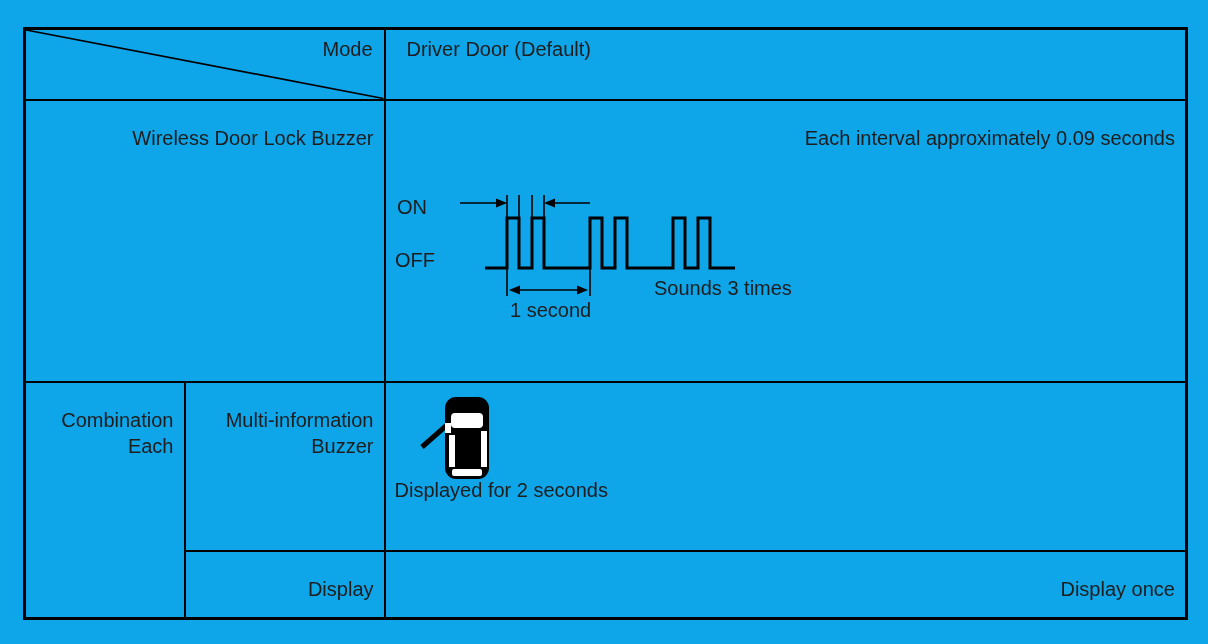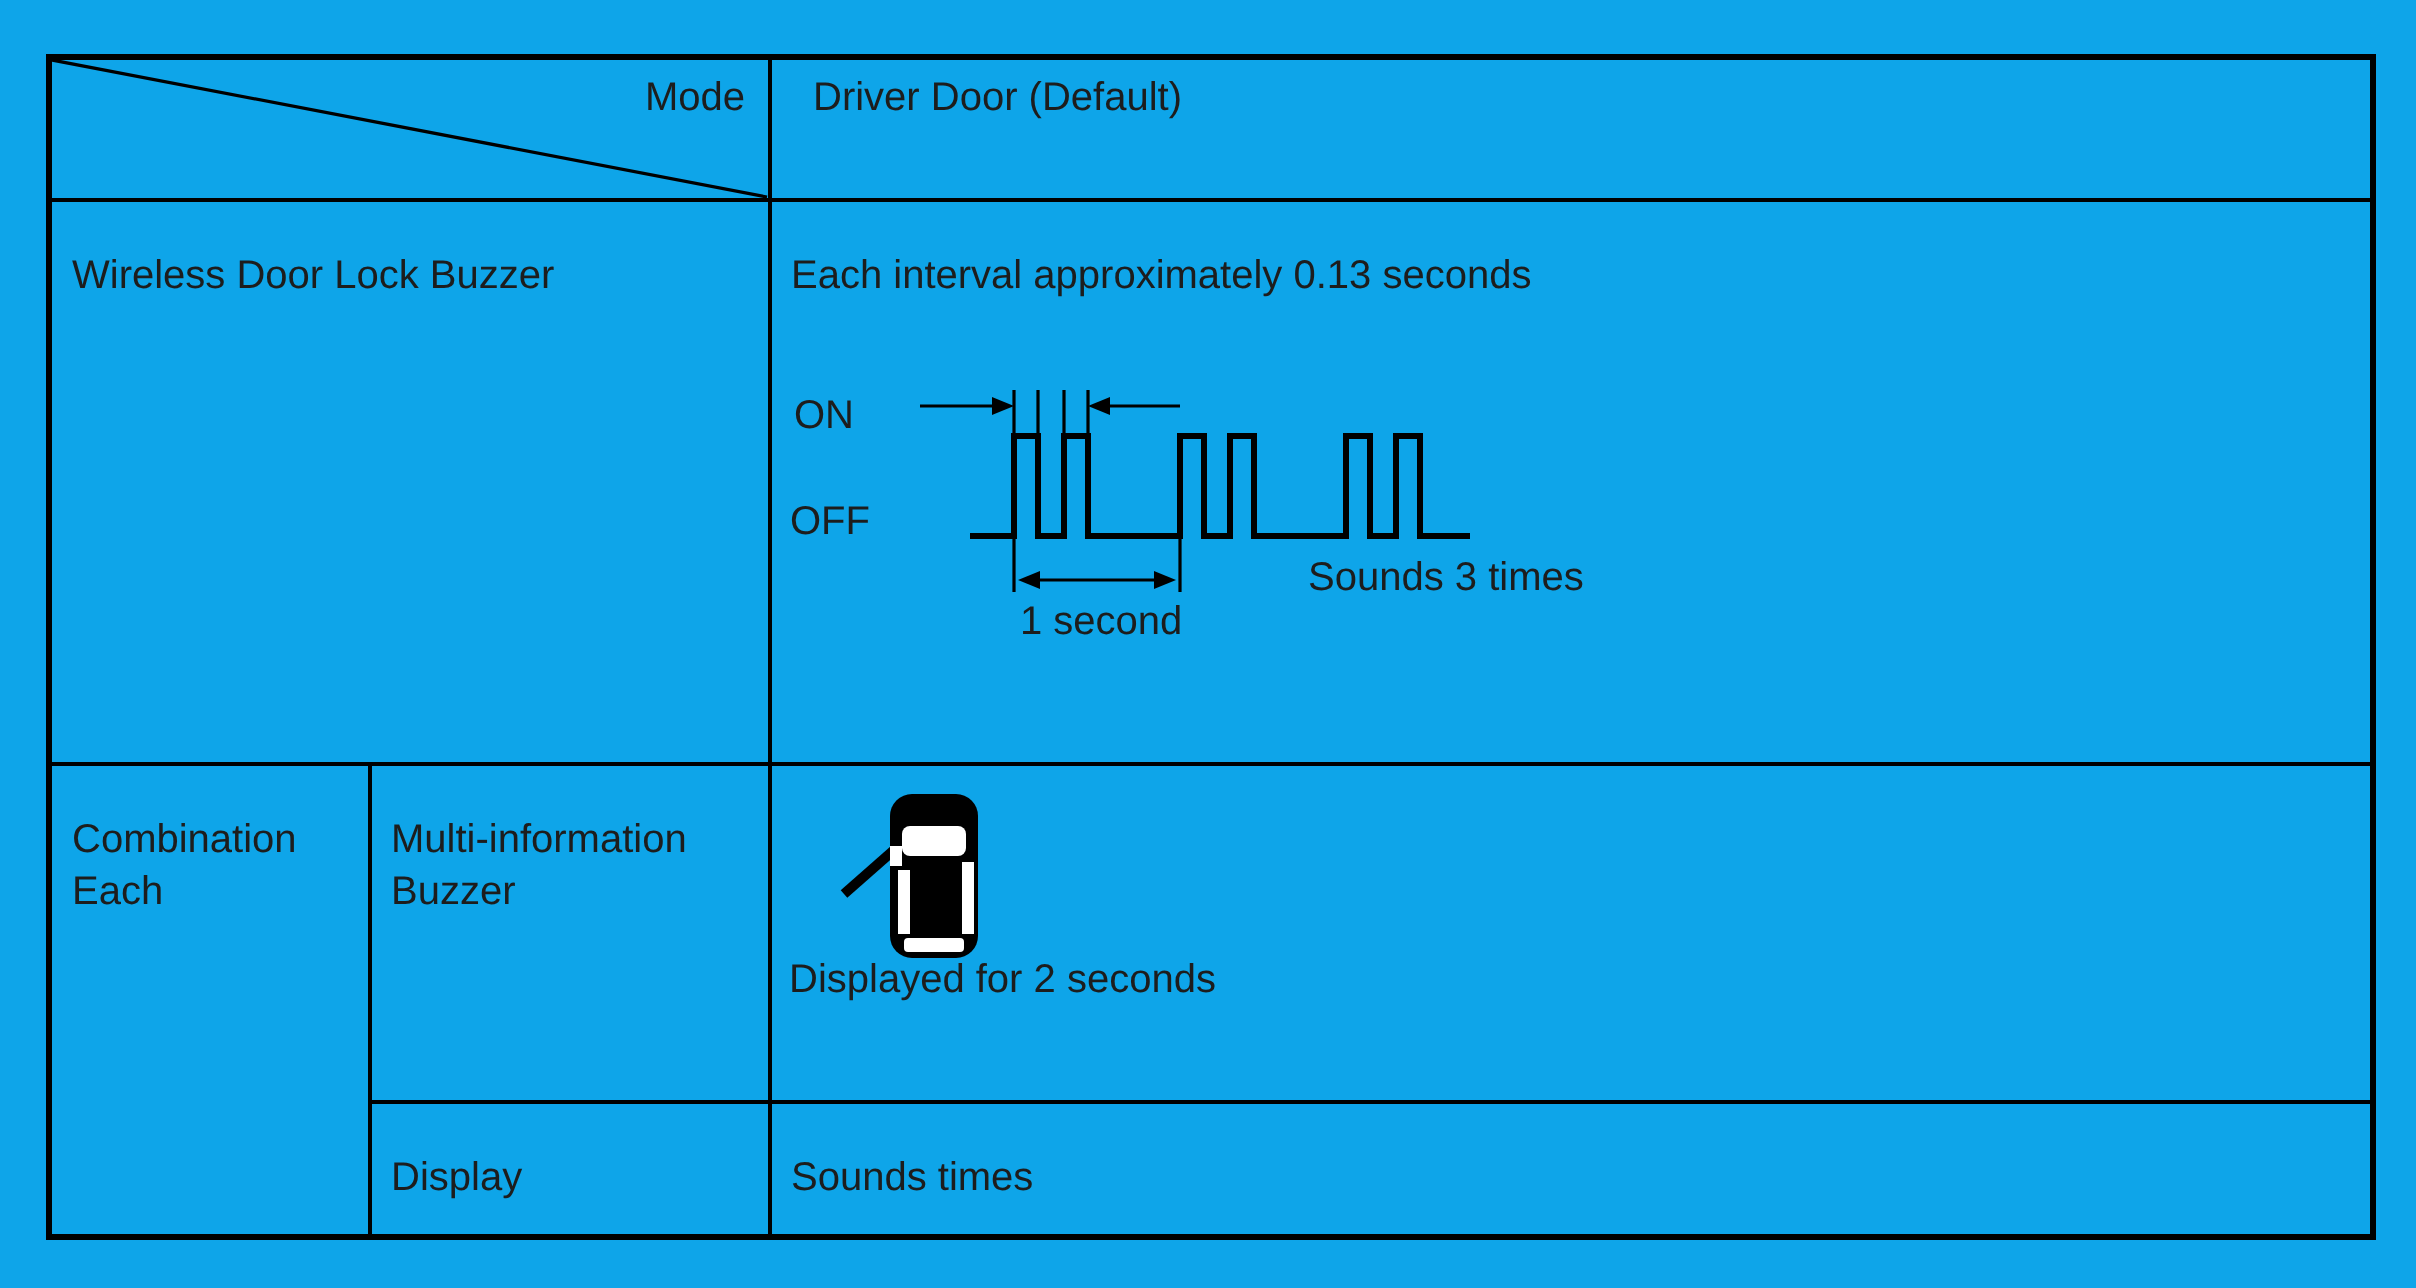--- a/index.html
+++ b/index.html
@@ -37,20 +37,21 @@
     overflow: hidden;
   }
   .cellwrap {
     position: relative;
     width: 100%;
     height: 100%;
     box-sizing: border-box;
   }
   .pad {
     padding: 24px 10px 8px 10px;
+    text-align: right;
   }
   .pad-hdr {
     padding: 6px 21px;
   }
   
   .corner-svg {
     position: absolute;
     left: 0; top: 0;
     width: 100%; height: 100%;
     display: block;
@@ -112,21 +113,21 @@
     </tr>
 
     <tr style="height:282px">
       <td colspan="2">
         <div class="cellwrap pad">
           <span>Wireless Door Lock Buzzer</span>
         </div>
       </td>
       <td>
         <div class="cellwrap">
-          <div class="pad">Each interval approximately 0.13 seconds</div>
+          <div class="pad">Each interval approximately 0.09 seconds</div>
           <svg class="wave-svg" width="460" height="140" viewBox="0 0 460 140">
 
             <text x="9" y="27">ON</text>
             <text x="7" y="80">OFF</text>
 
             <polyline fill="none" stroke="#000" stroke-width="3" points="97,81 119,81 119,31 131,31 131,81 144,81 144,31 156,31 156,81
                       202,81 202,31 214,31 214,81 227,81 227,31 239,31 239,81
                       285,81 285,31 297,31 297,81 310,81 310,31 322,31 322,81 347,81"></polyline>
 
             <g stroke="#000" stroke-width="1.6">
@@ -192,19 +193,19 @@
     </tr>
 
     <tr style="height:68px">
       <td>
         <div class="cellwrap pad">
           <span>Display</span>
         </div>
       </td>
       <td>
         <div class="cellwrap pad">
-          <span>Sounds times</span>
+          <span>Display once</span>
         </div>
       </td>
     </tr>
   </tbody>
     </table>
 </div>
 
 </body></html>

